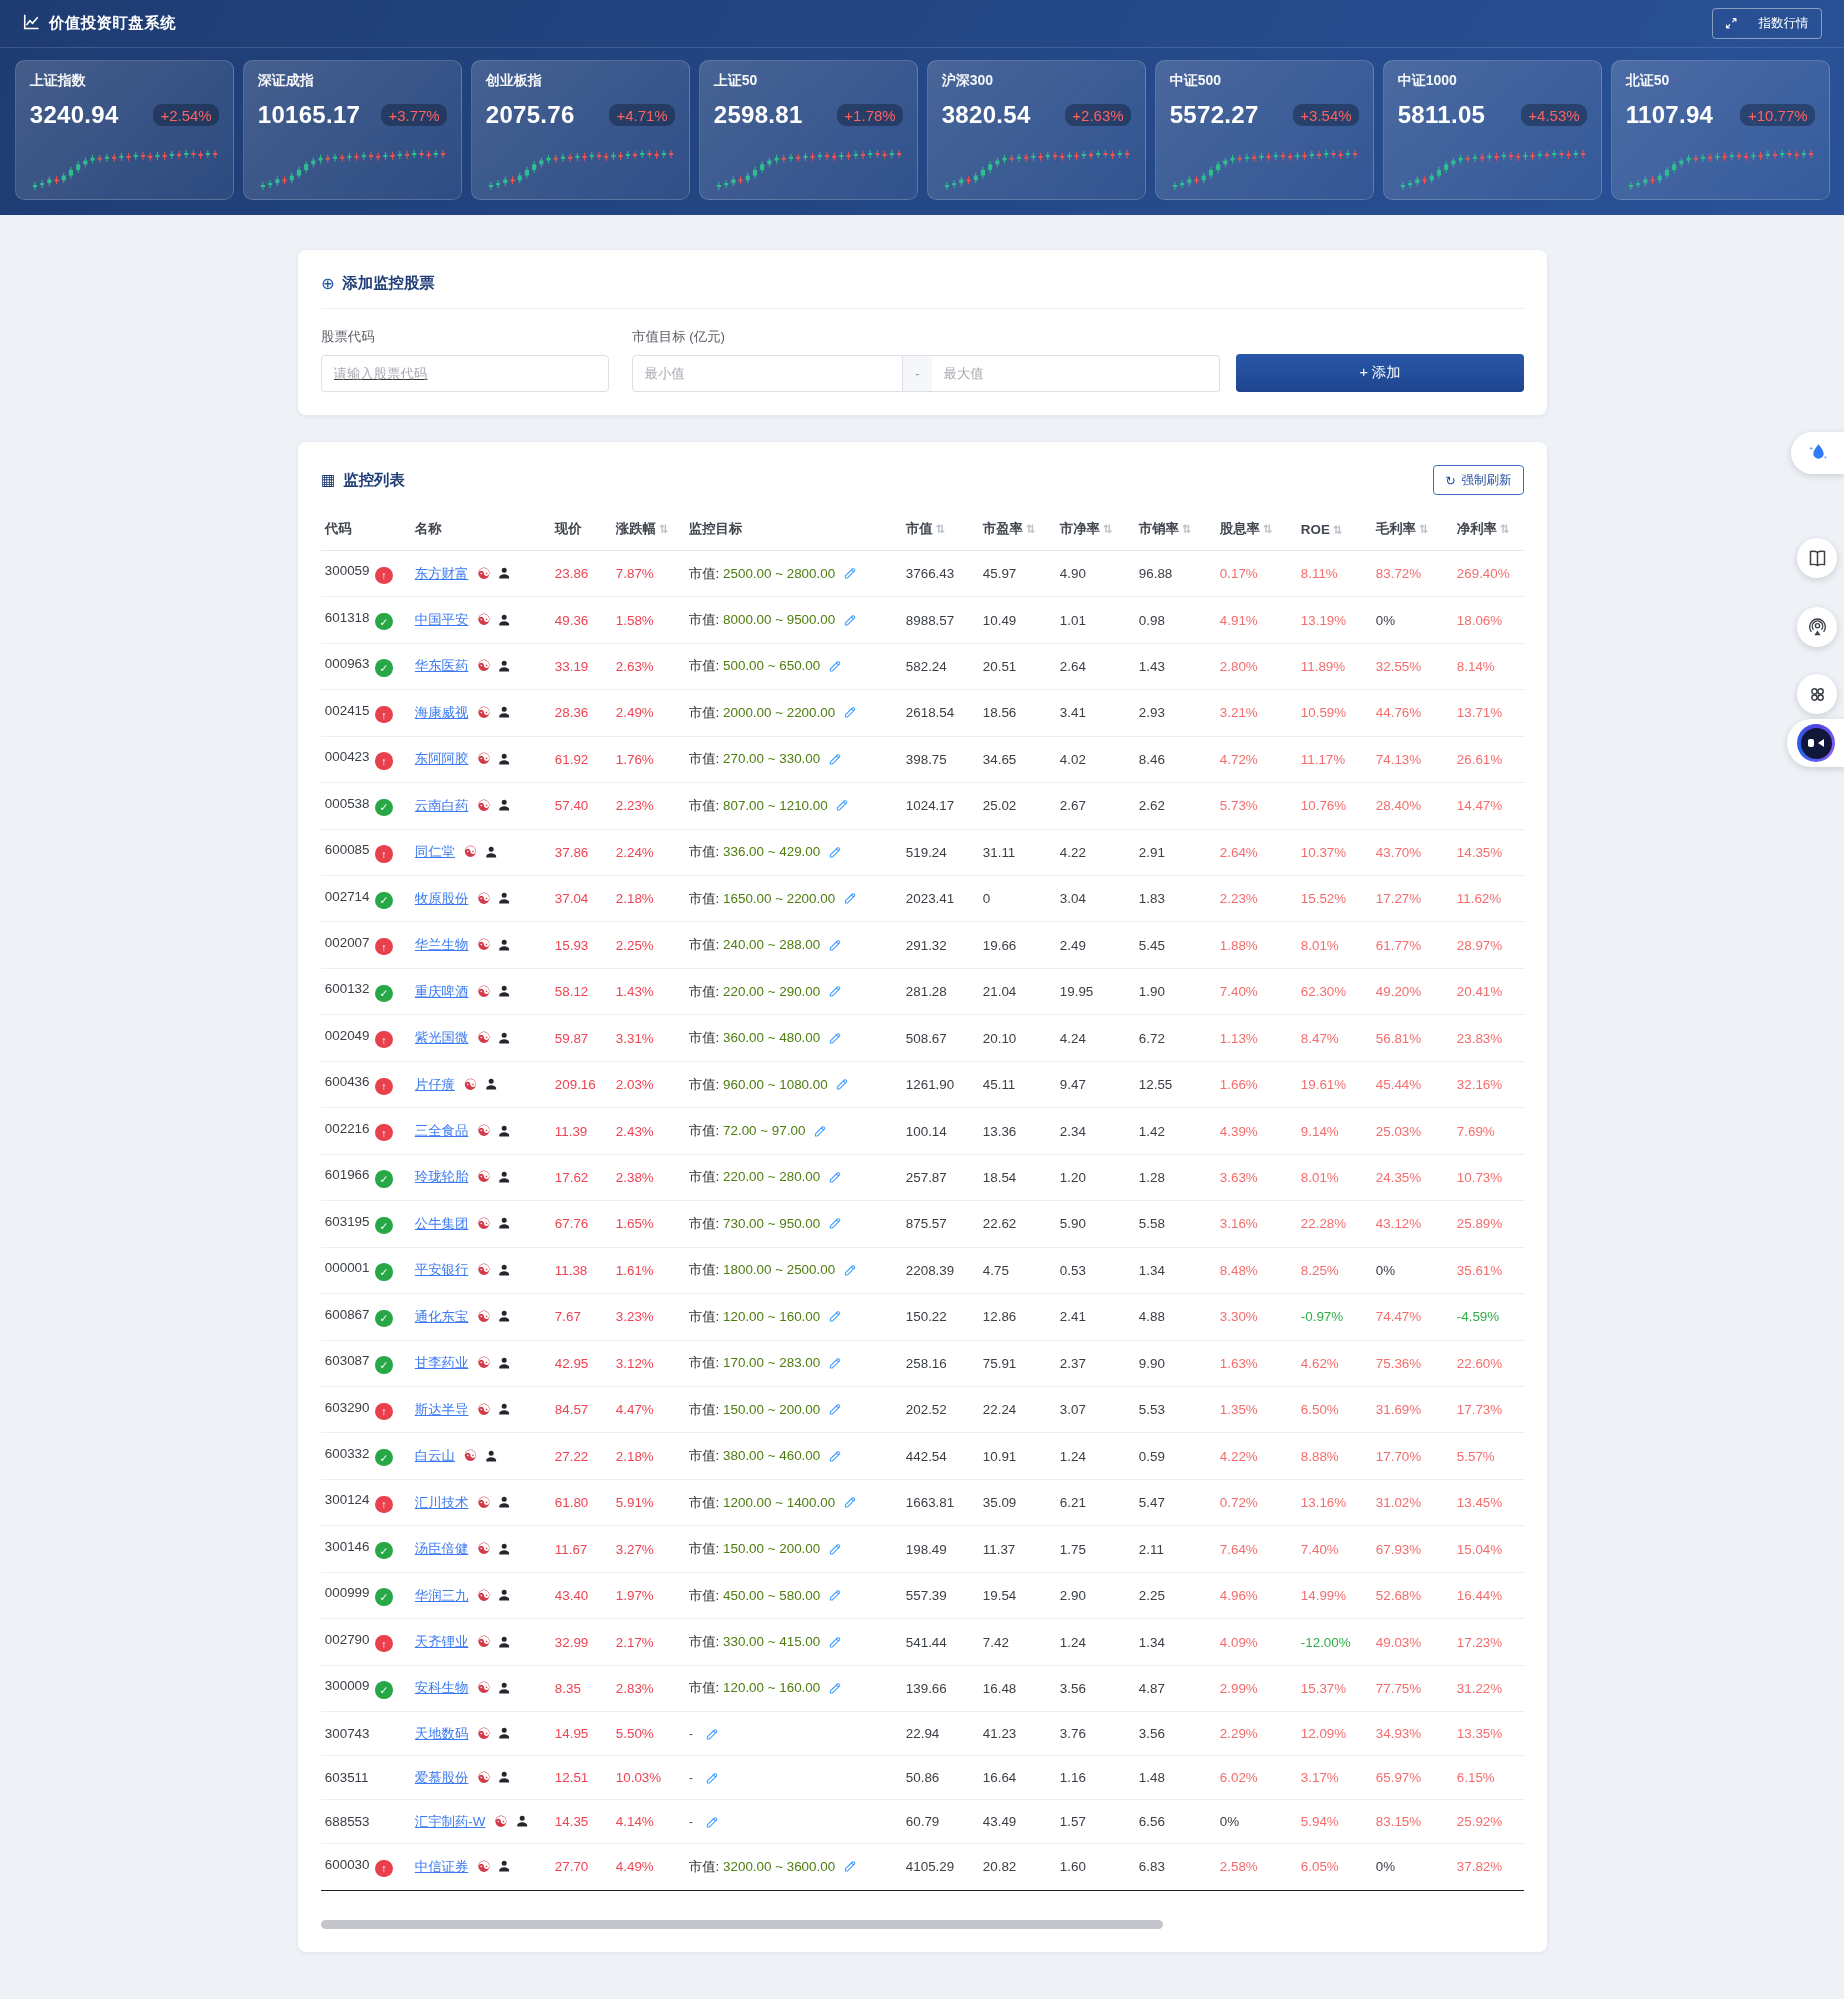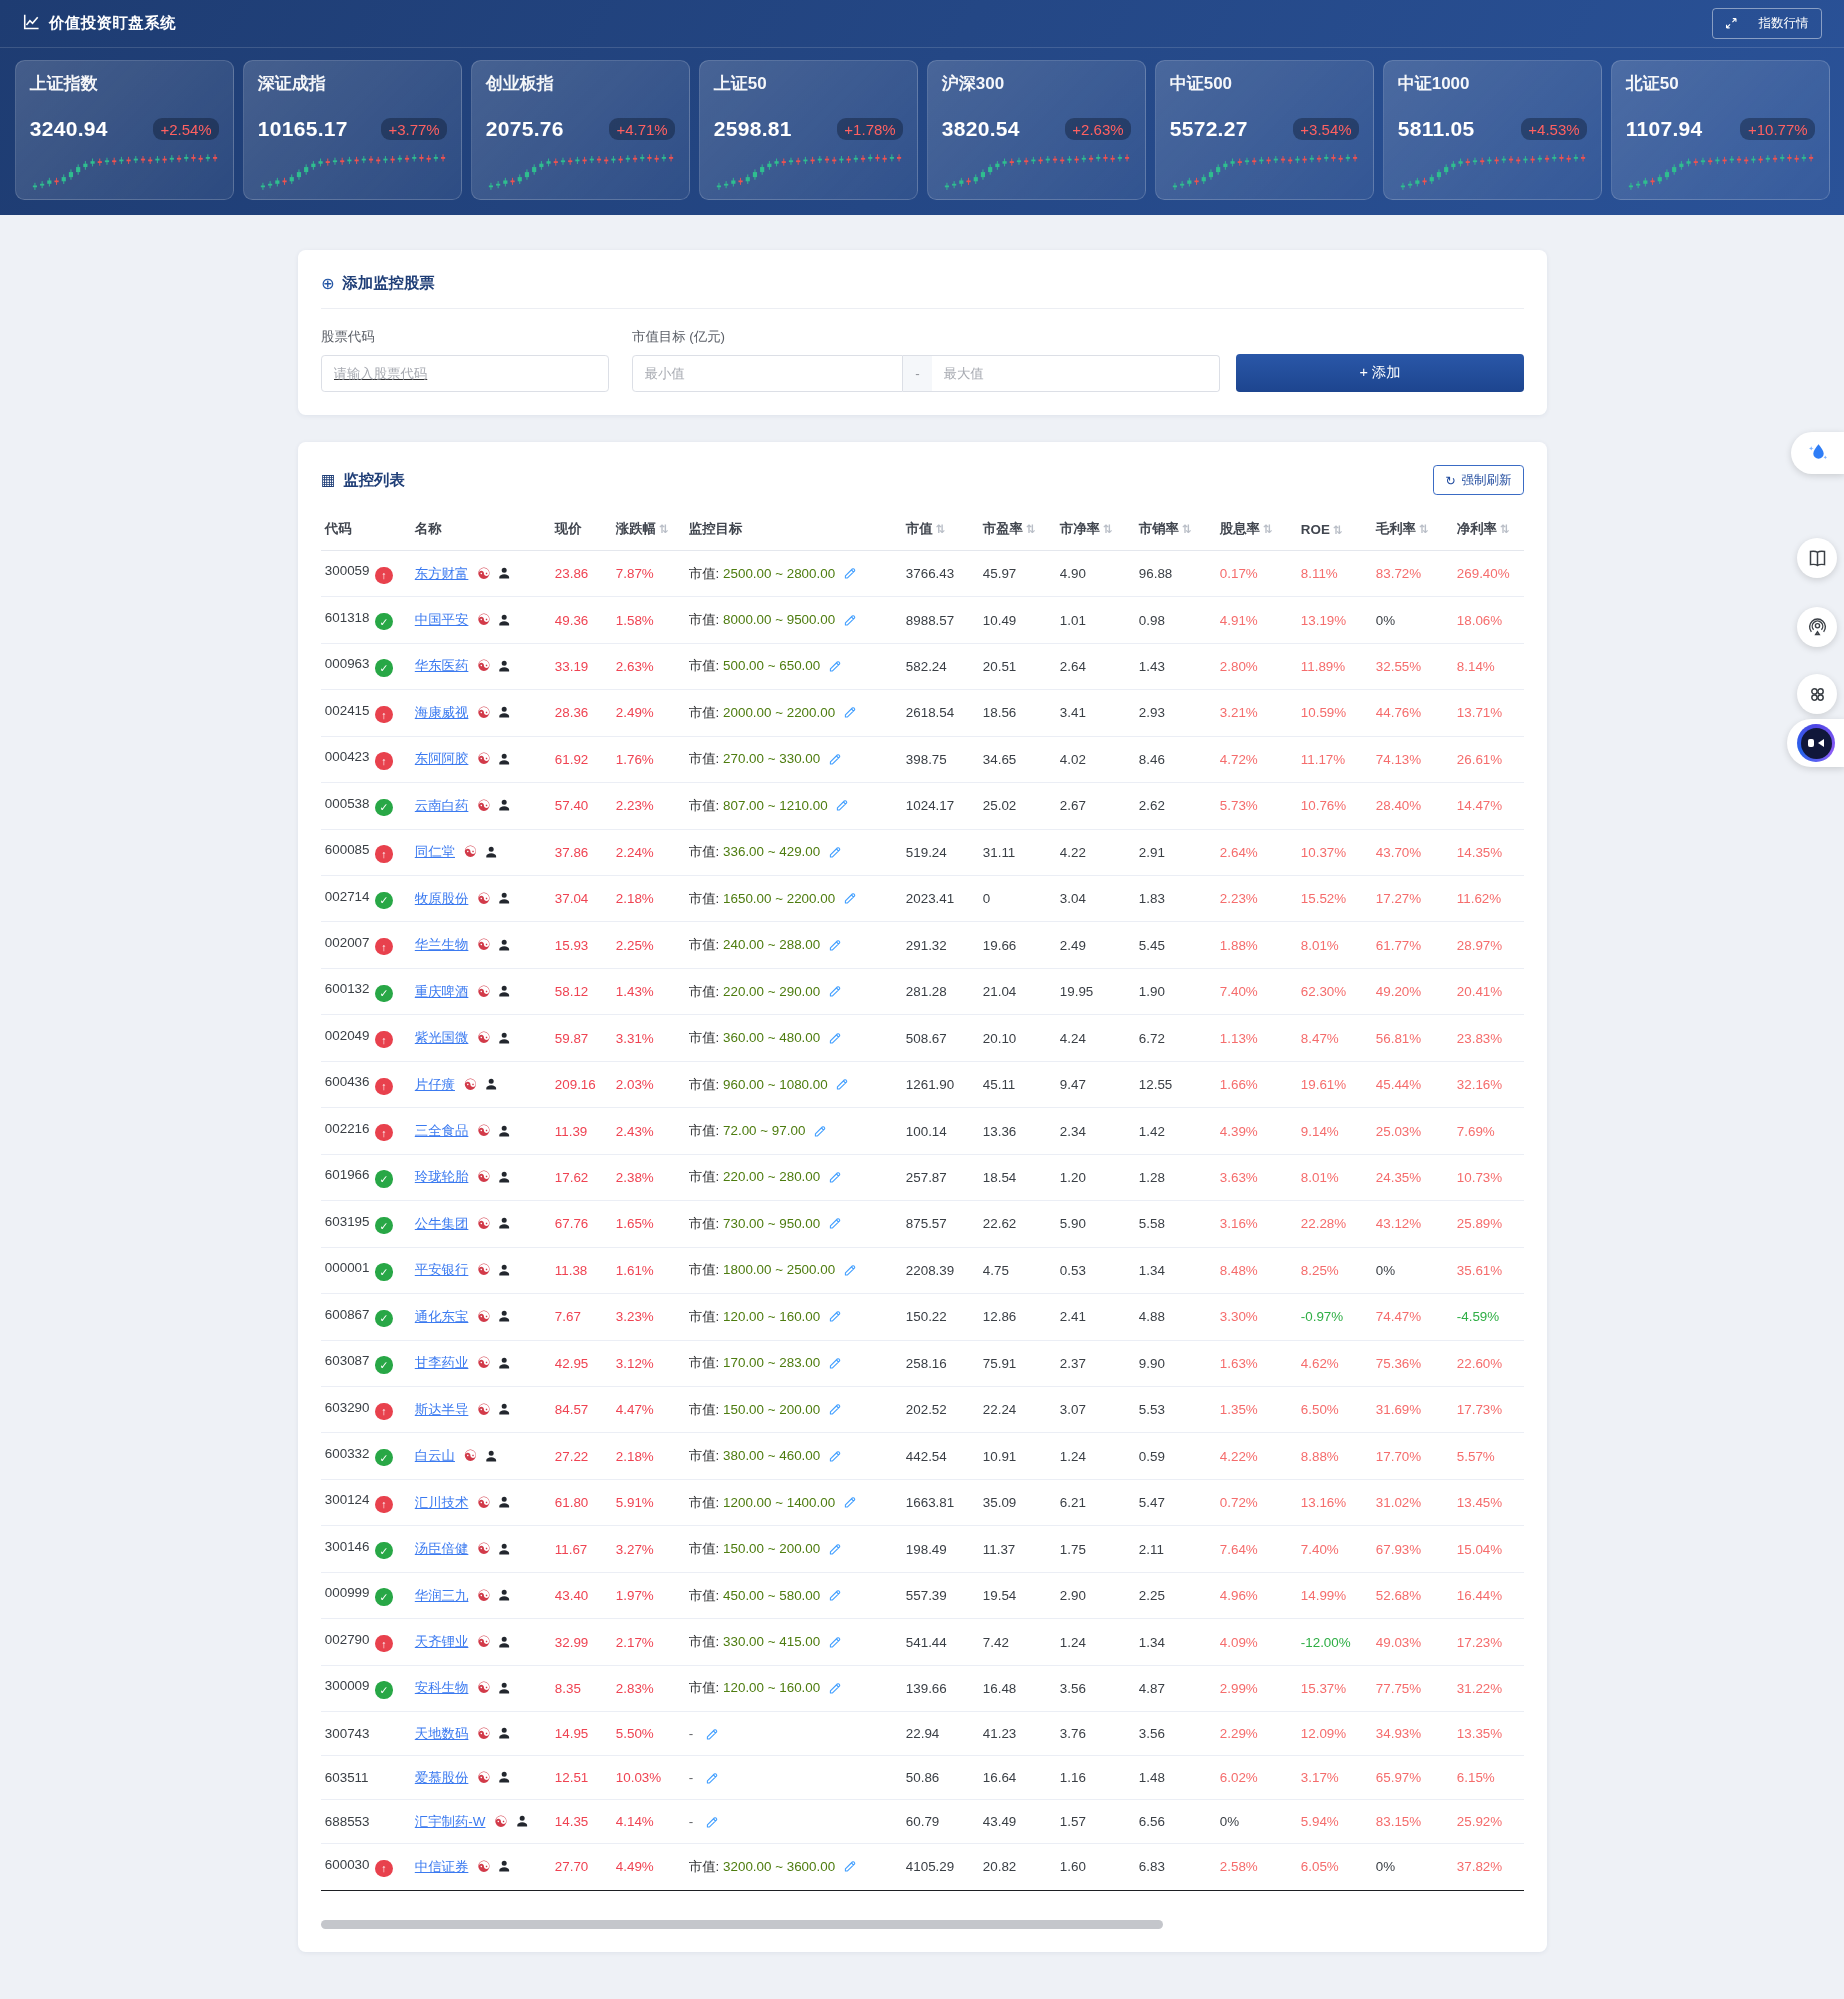--- a/index.html
+++ b/index.html
@@ -12,23 +12,23 @@
   .hero { background:linear-gradient(120deg,#1e3c72 0%,#2a5298 100%); padding-bottom:15.4px; }
   .topbar { height:48px; display:flex; align-items:center; justify-content:space-between;
     padding:0 23px; border-bottom:1px solid rgba(255,255,255,.14); }
   .brand { display:flex; gap:8.6px; color:#fff; font-size:15.4px; font-weight:bold; letter-spacing:0.5px; }
   .quotes-btn { display:flex; align-items:center; gap:21px; color:#fff; font-size:12.5px;
     border:1px solid rgba(255,255,255,.45); border-radius:3.8px; padding:5.8px 12.5px; cursor:pointer; background:transparent; }
   .index-strip { display:flex; gap:9.6px; padding:11.5px 15.4px 0 15.4px; }
   .index-card { flex:1; min-width:0; height:140px; border-radius:9.6px; padding:11.5px 13.4px 7.7px 13.4px;
     background:linear-gradient(135deg,rgba(255,255,255,.17),rgba(255,255,255,.06));
     border:1px solid rgba(255,255,255,.16); display:flex; flex-direction:column; }
-  .idx-name { color:rgba(255,255,255,.95); font-size:17px; font-weight:bold; margin-bottom:22px; }
+  .idx-name { color:rgba(255,255,255,.95); font-size:14px; font-weight:bold; margin-bottom:11px; }
   .idx-row { display:flex; align-items:center; }
-  .idx-value { color:#fff; font-size:21px; font-weight:bold; letter-spacing:0.3px;text-align:right; }
+  .idx-value { color:#fff; font-size:24px; font-weight:bold; letter-spacing:0.3px;text-align:right; }
   .idx-badge { margin-left:auto; background:rgba(8,18,38,.38); color:#ff6161; font-size:15px;
     padding:2.9px 7.7px; border-radius:9px; }
   .idx-chart { margin-top:auto; width:100%; height:56px; display:block; }
   
   .main { width:1249px; margin:0 auto; padding-top:35px; }
   .panel { background:#fff; border-radius:7.7px; box-shadow:0 1px 4.8px rgba(20,40,80,.07); padding:23px; }
   .panel + .panel { margin-top:27px; }
   .panel-title { display:flex; align-items:center; gap:7.7px; color:#1f3e77; font-size:15.4px; font-weight:bold;
     padding-bottom:14.4px; border-bottom:1px solid #eceef3; }
   .panel-title .t-ic { color:#2456a5; font-size:16.3px; font-weight:normal; }

